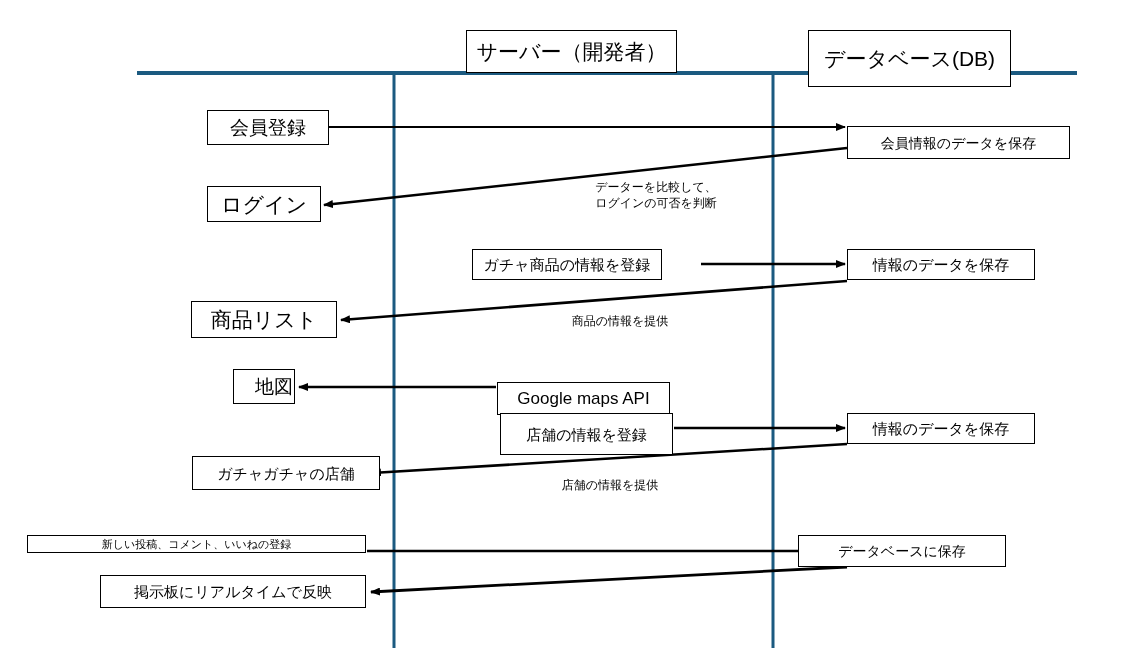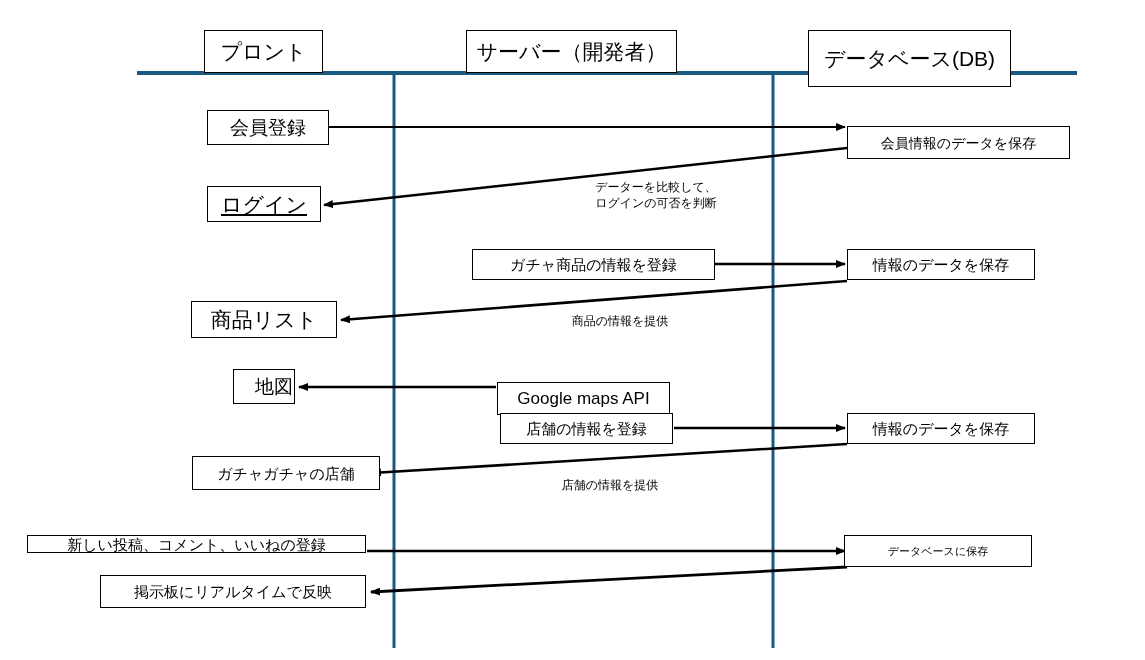--- a/index.html
+++ b/index.html
@@ -78,81 +78,78 @@
 
     <line x1="674" y1="428" x2="845" y2="428" stroke="#000000" stroke-width="2.4" marker-end="url(#arrowhead)"></line>
 
     <line x1="847" y1="444" x2="372" y2="473" stroke="#000000" stroke-width="2.6" marker-end="url(#arrowhead)"></line>
 
     <line x1="367" y1="551" x2="845" y2="551" stroke="#000000" stroke-width="2.4" marker-end="url(#arrowhead)"></line>
 
     <line x1="847" y1="567" x2="371" y2="592" stroke="#000000" stroke-width="2.8" marker-end="url(#arrowhead)"></line>
   </svg>
 
-  <div class="node-box header-box" style="left:204px; top:30px; width:119px; height:43px;">
-    <span>プロント</span>
-  </div>
 
   <div class="node-box header-box" style="left:466px; top:30px; width:211px; height:43px;">
     <span>サーバー（開発者）</span>
   </div>
 
   <div class="node-box header-box" style="left:808px; top:30px; width:203px; height:57px;">
     <span>データベース(DB)</span>
   </div>
 
   <div class="node-box" style="left:207px; top:110px; width:122px; height:35px; font-size:19px;">
     <span>会員登録</span>
   </div>
 
   <div class="node-box" style="left:847px; top:126px; width:223px; height:33px; font-size:14px;">
     <span>会員情報のデータを保存</span>
   </div>
 
-  <div class="node-box" style="left:207px; top:186px; width:114px; height:36px; font-size:21px;text-decoration:underline;">
+  <div class="node-box" style="left:207px; top:186px; width:114px; height:36px; font-size:21px;">
     <span>ログイン</span>
   </div>
 
-  <div class="node-box" style="left:472px; top:249px; width:243px; height:31px; font-size:15px;">
+  <div class="node-box" style="left:472px; top:249px; width:190px; height:31px; font-size:15px;">
     <span>ガチャ商品の情報を登録</span>
   </div>
 
   <div class="node-box" style="left:847px; top:249px; width:188px; height:31px; font-size:15px;">
     <span>情報のデータを保存</span>
   </div>
 
   <div class="node-box" style="left:191px; top:301px; width:146px; height:37px; font-size:21px;">
     <span>商品リスト</span>
   </div>
 
   <div class="node-box" style="left:233px; top:369px; width:62px; height:35px; font-size:19px;padding-left:20px;">
     <span>地図</span>
   </div>
 
   <div class="node-box" style="left:497px; top:370px; width:173px; height:33px; font-size:17px;margin-top:12px;">
     <span>Google maps API</span>
   </div>
 
-  <div class="node-box" style="left:500px; top:413px; width:173px; height:31px; font-size:15px;">
+  <div class="node-box" style="left:500px; top:413px; width:173px; height:42px; font-size:15px;">
     <span>店舗の情報を登録</span>
   </div>
 
   <div class="node-box" style="left:847px; top:413px; width:188px; height:31px; font-size:15px;">
     <span>情報のデータを保存</span>
   </div>
 
   <div class="node-box" style="left:180px; top:456px; width:188px; height:34px; font-size:15px;margin-left:12px;">
     <span>ガチャガチャの店舗</span>
   </div>
 
-  <div class="node-box" style="left:27px; top:535px; width:339px; height:18px; font-size:15px;">
+  <div class="node-box" style="left:27px; top:535px; width:339px; height:18px; font-size:11px;">
     <span>新しい投稿、コメント、いいねの登録</span>
   </div>
 
-  <div class="node-box" style="left:844px; top:535px; width:188px; height:32px; font-size:11px;">
+  <div class="node-box" style="left:798px; top:535px; width:208px; height:32px; font-size:14px;">
     <span>データベースに保存</span>
   </div>
 
   <div class="node-box" style="left:100px; top:575px; width:266px; height:33px; font-size:15px;">
     <span>掲示板にリアルタイムで反映</span>
   </div>
 
   <div class="msg-label" style="left:561px; top:179px; width:190px;">
     <div>データーを比較して、</div>
     <div>ログインの可否を判断</div>

